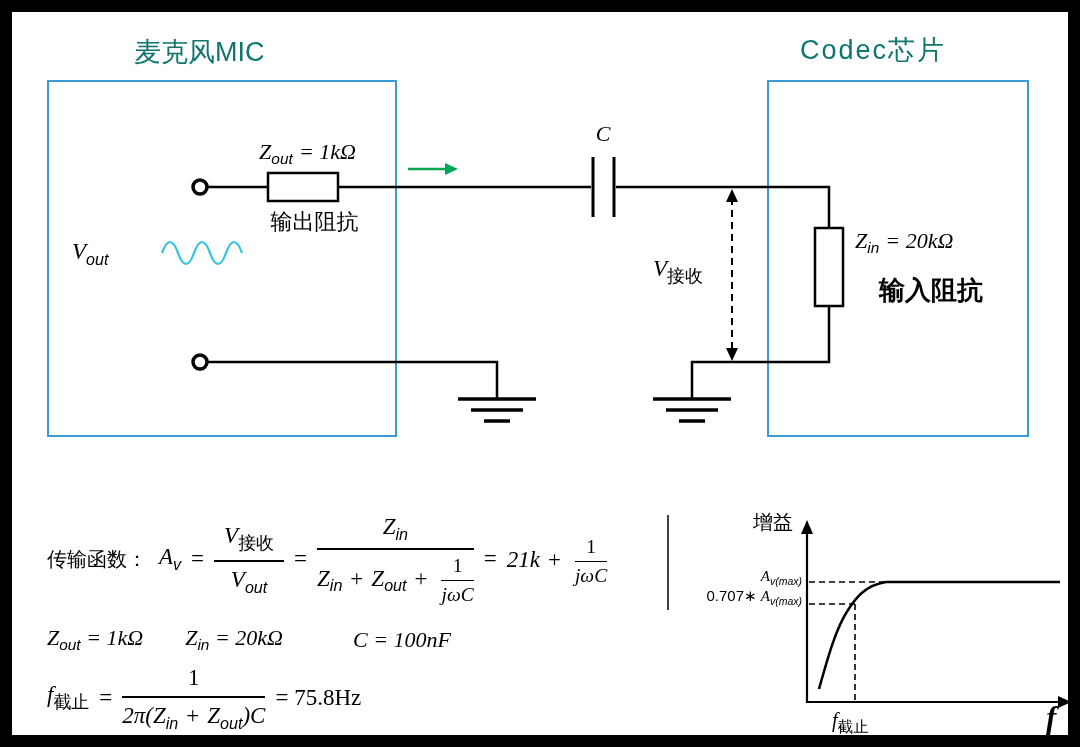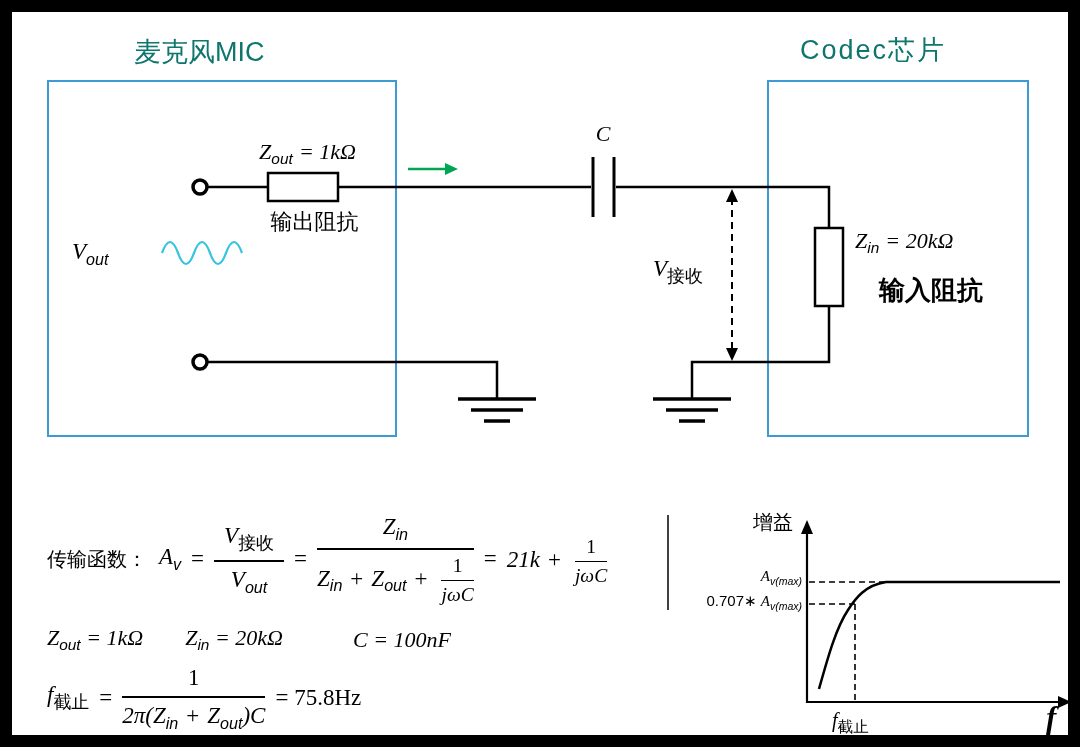--- a/index.html
+++ b/index.html
@@ -55,21 +55,21 @@
   .frac > .den { display:block; padding-top:5px; white-space:nowrap; }
   .frac.inner { display:inline-flex; vertical-align:middle; font-size:0.85em; margin-left:6px; }
   .frac.inner > .num { border-bottom:1.6px solid #000; padding:0 6px 3px; }
   .frac.inner > .den { padding-top:3px; }
   .val2 { margin-left:42px; }
   .val3 { margin-left:70px; }
 
   .gain-lbl  { left:741px; top:497px; font-size:20px; }
   .avmax-wrap{ left:630px; top:555px; width:160px; text-align:right; }
   .avmax-line1 { font-size:15px; }
-  .avmax-line2 { font-size:15px; margin-top:5px; }
+  .avmax-line2 { font-size:15px; }
   .fcut-lbl  { left:820px; top:697px; font-size:20px; }
   .f-lbl     { left:1034px; top:688px; font-size:31px; font-weight:bold; }
 </style>
 </head>
 <body>
 
 <div class="page">
 
   <div class="title mic-title">麦克风MIC</div>
   <div class="title codec-title">Codec芯片</div>

